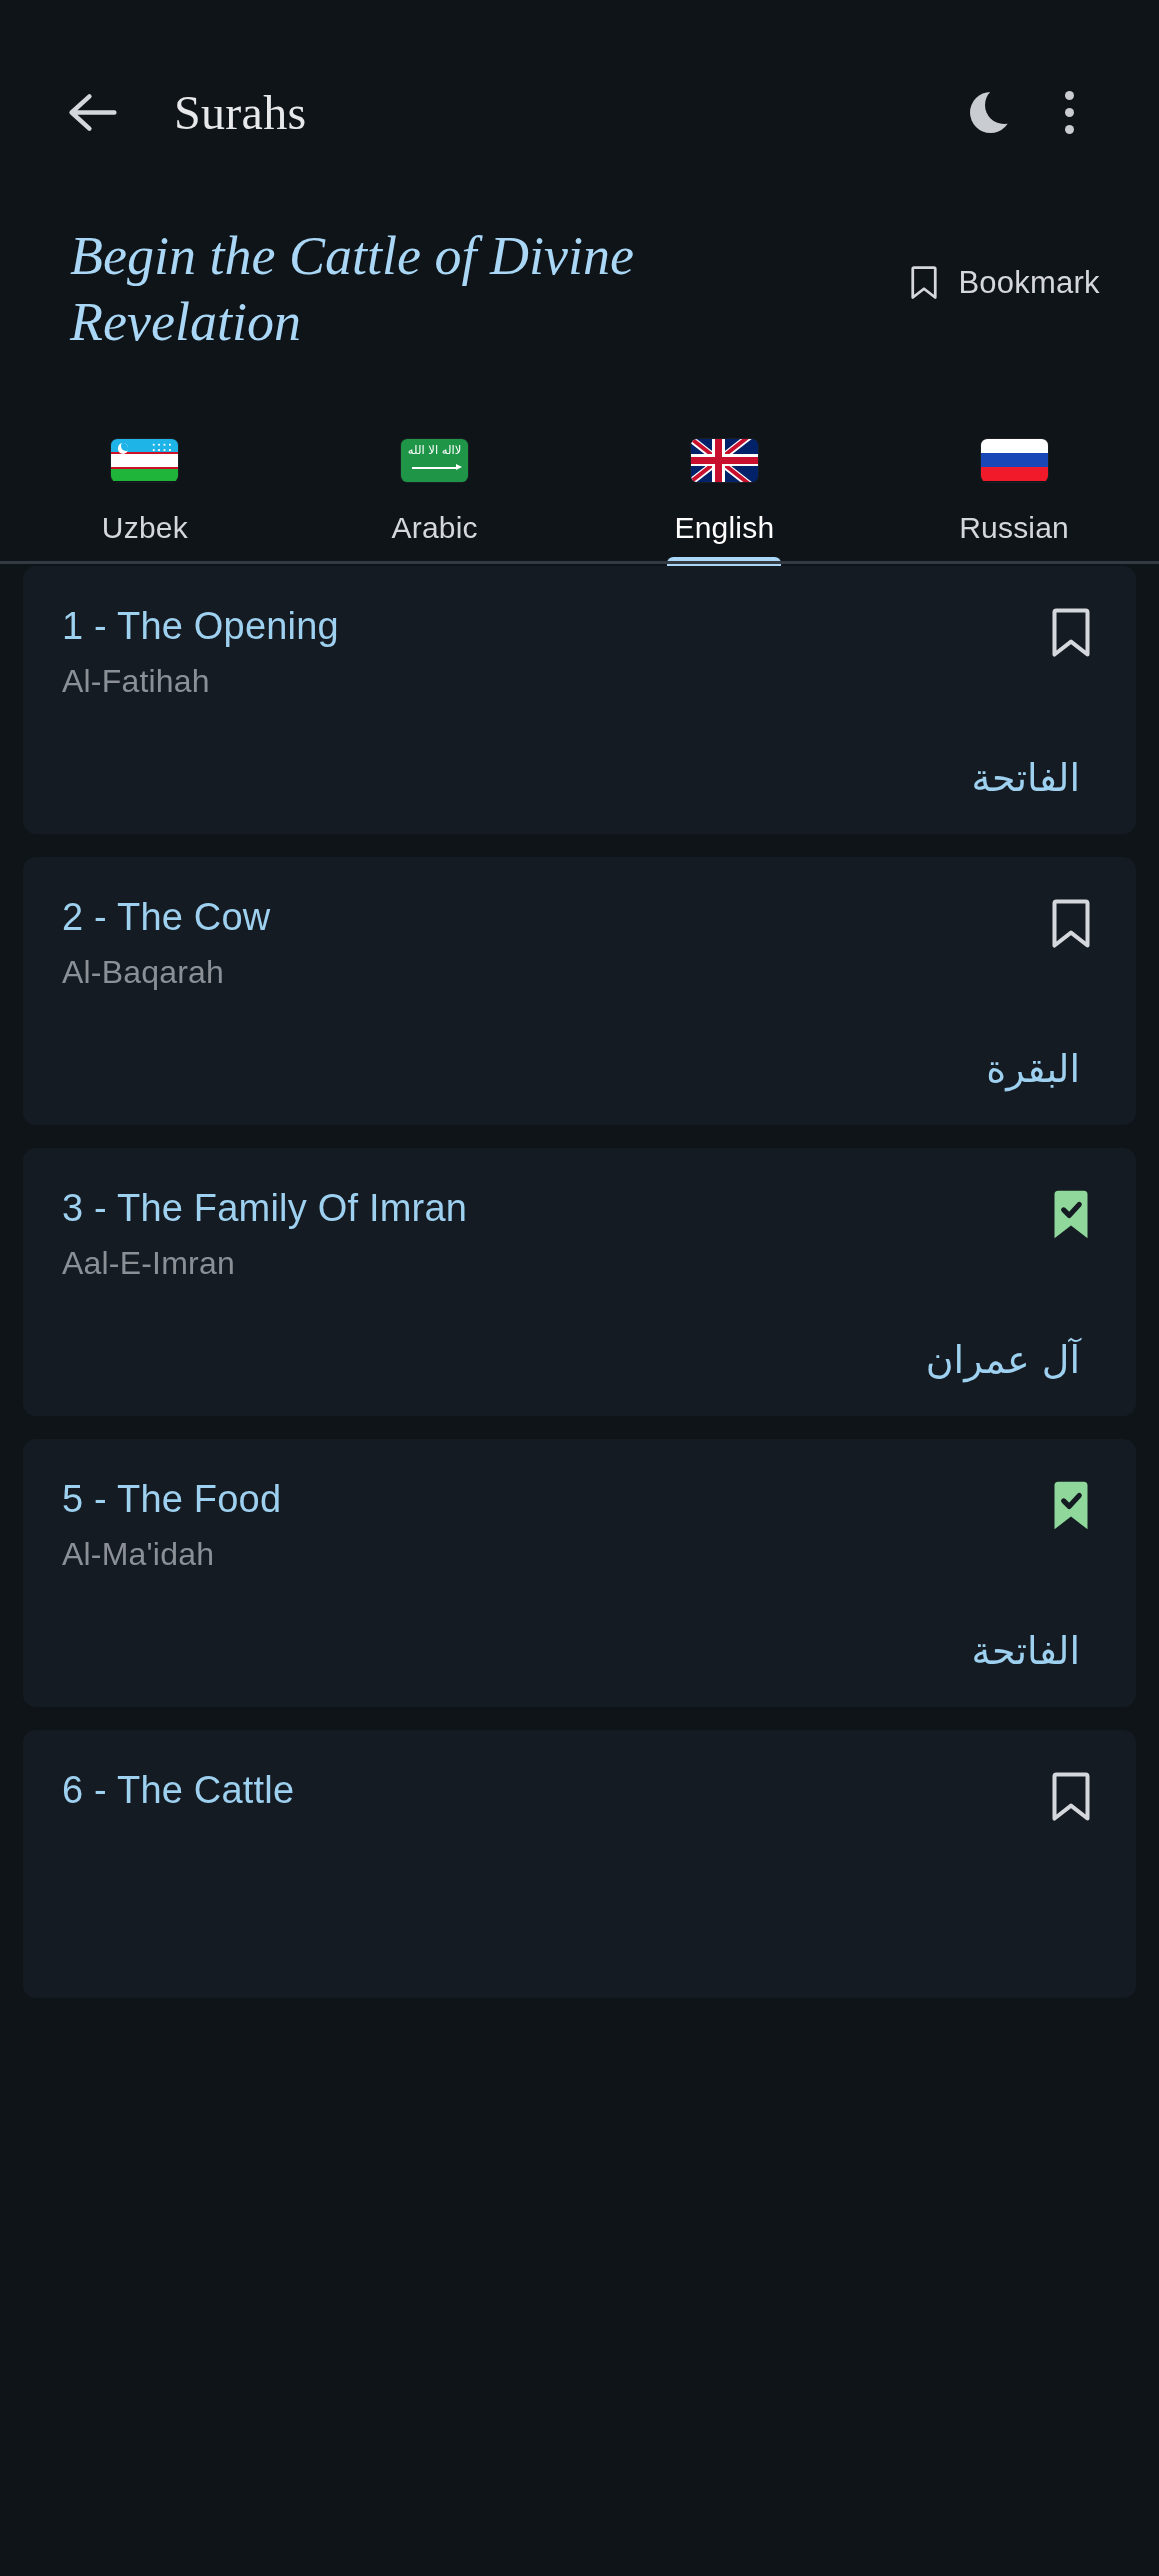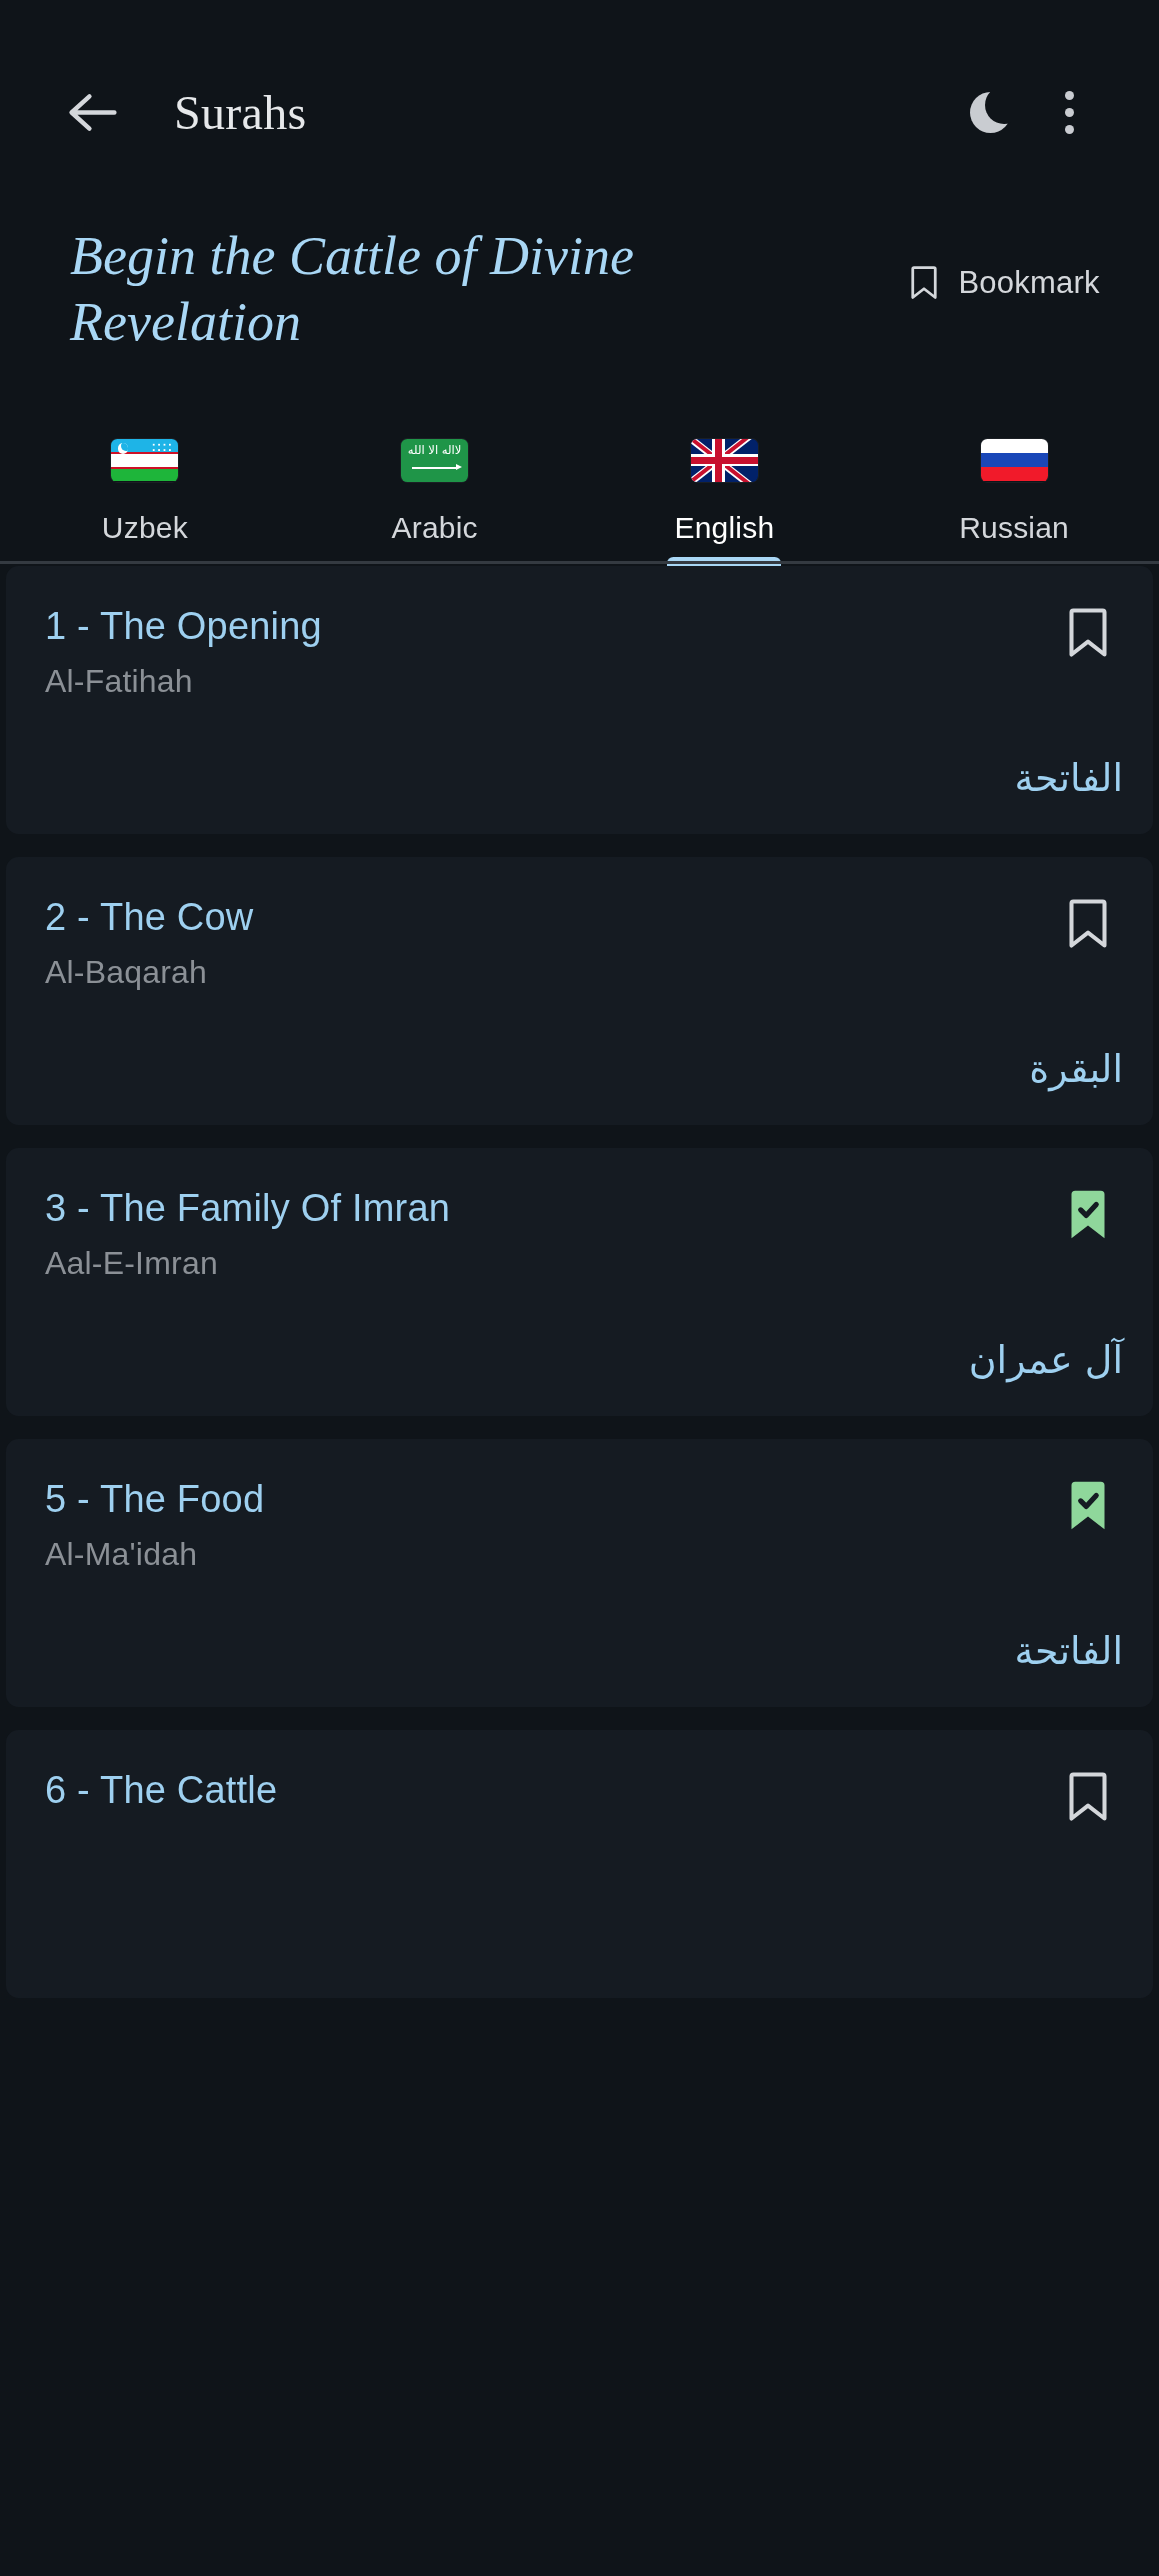--- a/index.html
+++ b/index.html
@@ -124,38 +124,38 @@
   .f-gb .d4 { width:81px; height:3.6px; background:#C8102E; top:19.7px; left:-12.5px; transform:rotate(-38deg); transform-origin:center; }
   .f-gb .cv { width:100%; height:12.5px; background:#fff; top:15px; left:0; }
   .f-gb .ch { width:12.5px; height:100%; background:#fff; top:0; left:21.5px; }
   .f-gb .cv2 { width:100%; height:7.2px; background:#C8102E; top:18px; left:0; }
   .f-gb .ch2 { width:7.2px; height:100%; background:#C8102E; top:0; left:24px; }
   .f-ru-w { position:absolute; left:0; top:0; width:100%; height:33.3%; background:#fff; }
   .f-ru-b { position:absolute; left:0; top:33.3%; width:100%; height:33.4%; background:#1a47b8; }
   .f-ru-r { position:absolute; left:0; top:66.7%; width:100%; height:33.3%; background:#f11a2a; }
 
   
-  .list { padding:0 6px; }
+  .list { padding:0 23px; }
   .card {
     background:#151b22; border-radius:12.5px; margin-bottom:23px;
     padding:39px 41px 32px 39px; position:relative; min-height:268px;
     cursor:pointer;
   }
   .card-top { display:flex; align-items:flex-start; }
   .card-texts { flex:1 1 auto; min-width:0; }
   .surah-title {
     font-size:38px; color:#9ed0f0; letter-spacing:0.2px; line-height:1.15;
     white-space:nowrap;
   }
   .surah-translit {
     margin-top:14.3px; font-size:32px; color:#8b9096; letter-spacing:0.2px;
   }
   .bm-icon { flex:0 0 auto; width:48px; height:55px; margin-left:18px; cursor:pointer; }
   .surah-arabic {
-    position:absolute; right:30px; bottom:32px;
+    position:absolute; right:56px; bottom:32px;
     font-family:"DejaVu Sans", sans-serif;
     font-size:38px; color:#9ed0f0; direction:rtl; line-height:1.2;
   }
 </style>
 </head>
 <body>
 
 <div id="app">
 
   <div class="appbar">

